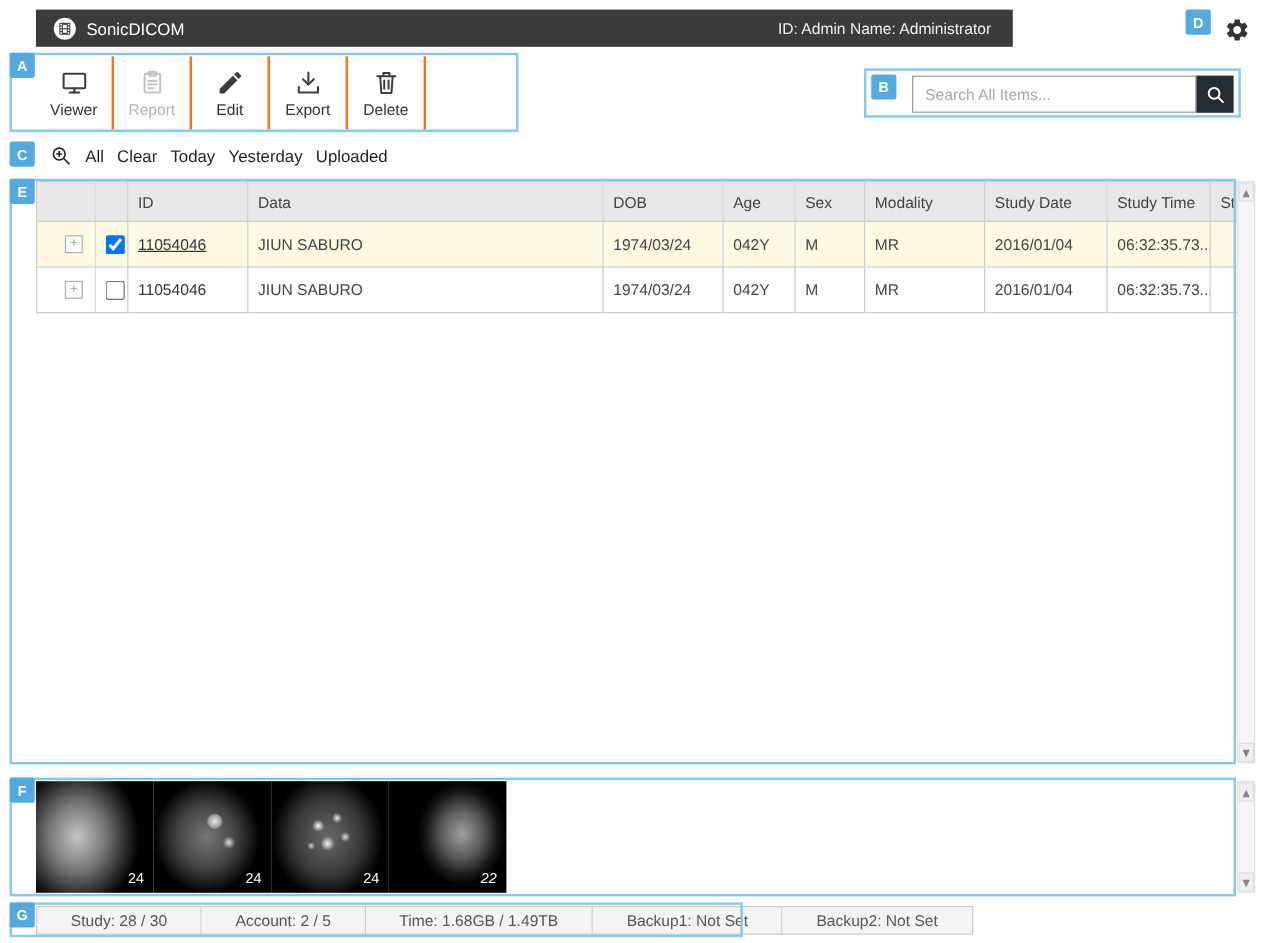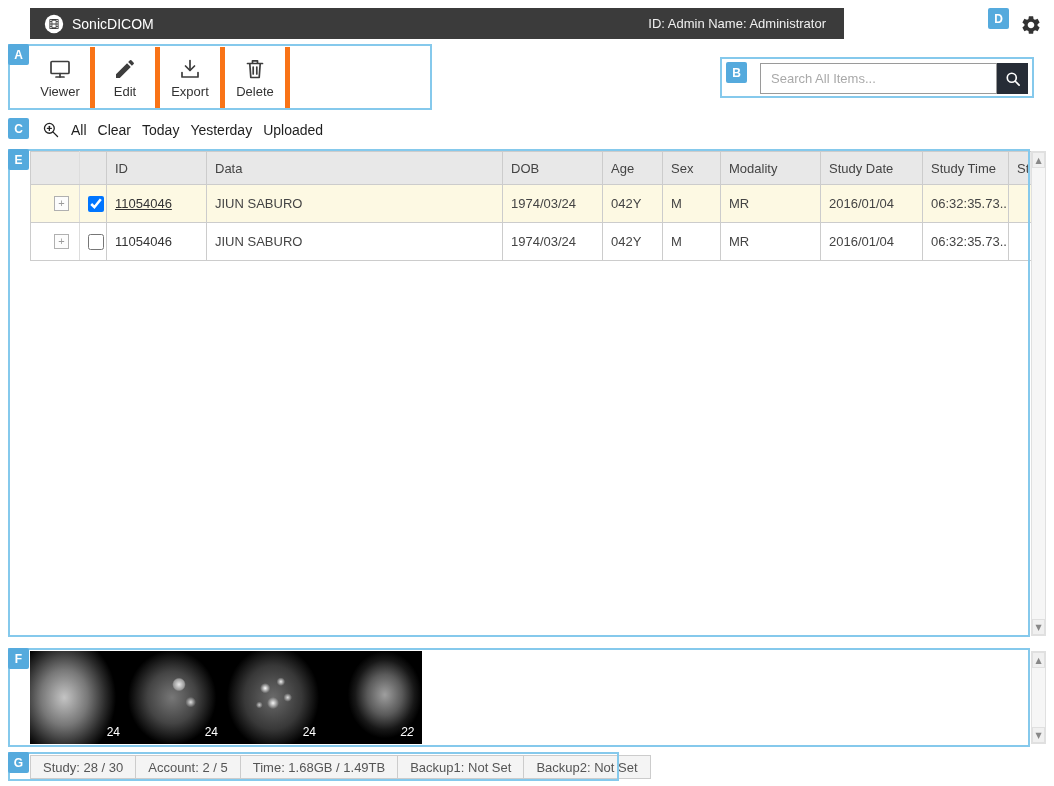--- a/index.html
+++ b/index.html
@@ -17,21 +17,21 @@
   .header-bar { position:absolute; left:30px; top:8px; width:814px; height:31px; background:#3b3b3b;
     display:flex; align-items:center; padding:0 14px; }
   .app-title { color:#fff; font-size:14px; margin-left:8px; }
   .user-info { margin-left:auto; color:#f0f0f0; font-size:13px; padding-right:4px; }
   .gear-btn { position:absolute; left:1020px; top:13px; width:24px; height:24px; cursor:pointer;
     background:none; border:none; }
 
   
   .toolbar { position:absolute; left:30px; top:47px; height:61px; display:flex; background:#fff; }
   .tool-btn { width:65px; display:flex; flex-direction:column; align-items:center; justify-content:center;
-    gap:3px; border-right:5px solid #f97316; cursor:pointer; background:#fff; border-top:none; border-bottom:none; border-left:none; }
+    gap:3px; border-right:2px solid #f97316; cursor:pointer; background:#fff; border-top:none; border-bottom:none; border-left:none; }
   .tool-btn .lbl { font-size:13px; color:#333; }
   .tool-btn svg { stroke:#3d3d3d; fill:none; stroke-width:1.7; stroke-linecap:round; stroke-linejoin:round; }
   .tool-btn .fillicon { fill:#3d3d3d; stroke:none; }
   .tool-btn.disabled .lbl { color:#b3b3b3; }
   .tool-btn.disabled svg { stroke:#c4c4c4; }
 
   
   .search-input { position:absolute; left:760px; top:63px; width:237px; height:31px;
     border:1px solid #9a9a9a; padding:0 10px; font-size:13px; color:#555; font-family:inherit; }
   .search-input::placeholder { color:#a9a9a9; }
@@ -76,21 +76,21 @@
         radial-gradient(circle 6px at 40% 40%, #fff 0%, rgba(0,0,0,0) 85%),
         radial-gradient(circle 5px at 56% 33%, #eee 0%, rgba(0,0,0,0) 85%),
         radial-gradient(circle 7px at 48% 56%, #f5f5f5 0%, rgba(0,0,0,0) 85%),
         radial-gradient(circle 5px at 63% 50%, #ddd 0%, rgba(0,0,0,0) 85%),
         radial-gradient(circle 4px at 34% 58%, #ccc 0%, rgba(0,0,0,0) 85%),
         radial-gradient(ellipse 56% 66% at 48% 50%, #6a6a6a 0%, #383838 52%, #000 84%); }
   .t4 { background: radial-gradient(ellipse 42% 52% at 62% 47%, #9f9f9f 0%, #5a5a5a 42%, #181818 72%, #000 90%); font-style: italic; }
 
   
   .status-bar { position:absolute; left:30px; top:755px; height:24px; display:flex; }
-  .status-item { display:flex; align-items:center; padding:0 12px; font-size:13px; color:#555;
+  .status-item { display:flex; align-items:center; padding:0 28px; font-size:13px; color:#555;
     background:#f4f4f4; border:1px solid #ccc; border-left:none; white-space:nowrap; }
   .status-item:first-child { border-left:1px solid #ccc; }
 </style>
 </head>
 <body>
 
 <div id="app">
 
   <div class="header-bar">
     <span style="display:flex;">
@@ -126,20 +126,32 @@
   <div class="toolbar">
     <div class="tool-btn">
       <span style="display:flex;">
         <svg width="24" height="24" viewBox="0 0 24 24">
             <rect x="3" y="4.5" width="18" height="12" rx="1"></rect>
             <line x1="12" y1="16.5" x2="12" y2="20"></line>
             <line x1="8" y1="20" x2="16" y2="20"></line>
           </svg>
       </span>
       <span class="lbl">Viewer</span>
+    </div>
+    <div class="tool-btn disabled">
+      <span style="display:flex;">
+        <svg width="24" height="24" viewBox="0 0 24 24">
+            <rect x="5.5" y="4.5" width="13" height="15.5" rx="1"></rect>
+            <rect x="9" y="2.8" width="6" height="3.4" rx="0.5"></rect>
+            <line x1="8.5" y1="10.5" x2="15.5" y2="10.5"></line>
+            <line x1="8.5" y1="13.5" x2="15.5" y2="13.5"></line>
+            <line x1="8.5" y1="16.5" x2="13" y2="16.5"></line>
+          </svg>
+      </span>
+      <span class="lbl">Report</span>
     </div>
     <div class="tool-btn">
       <span style="display:flex;">
         <svg width="24" height="24" viewBox="0 0 24 24">
             <path class="fillicon" d="M3 17.25V21h3.75L17.81 9.94l-3.75-3.75L3 17.25zM20.71 7.04c.39-.39.39-1.02 0-1.41l-2.34-2.34a.9959.9959 0 0 0-1.41 0l-1.83 1.83 3.75 3.75 1.83-1.83z"></path>
           </svg>
       </span>
       <span class="lbl">Edit</span>
     </div>
     <div class="tool-btn">

